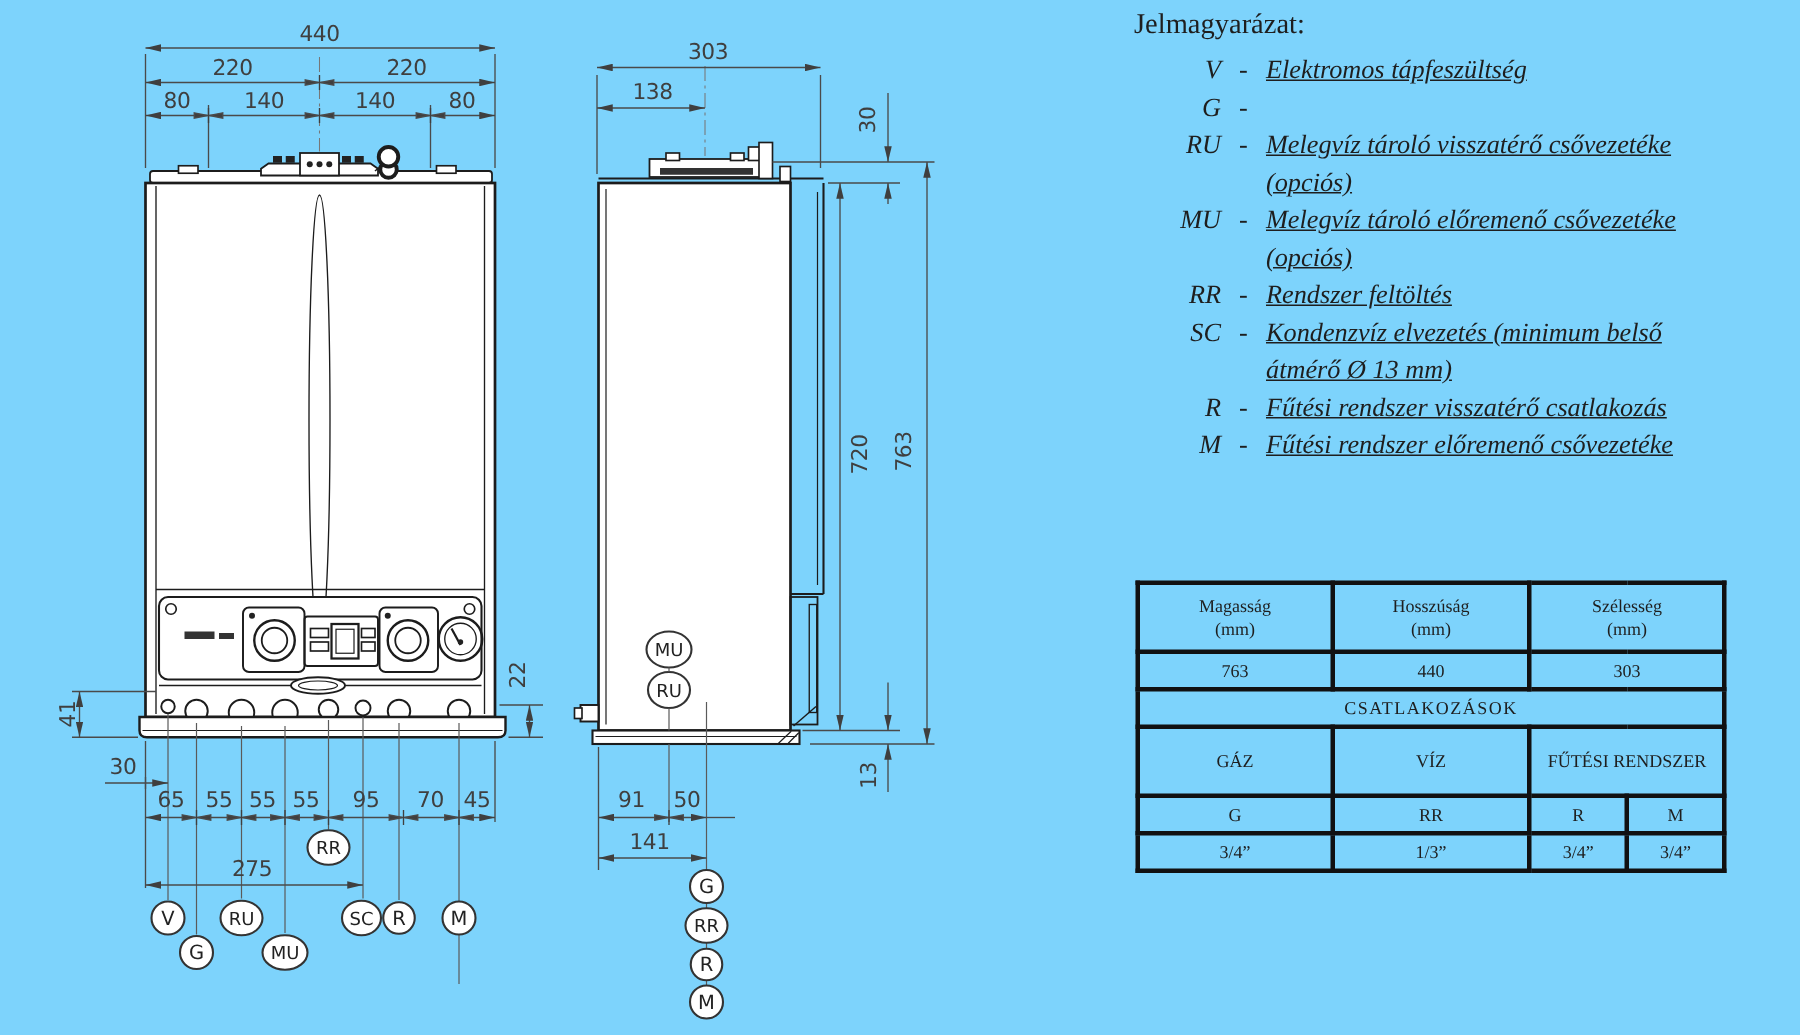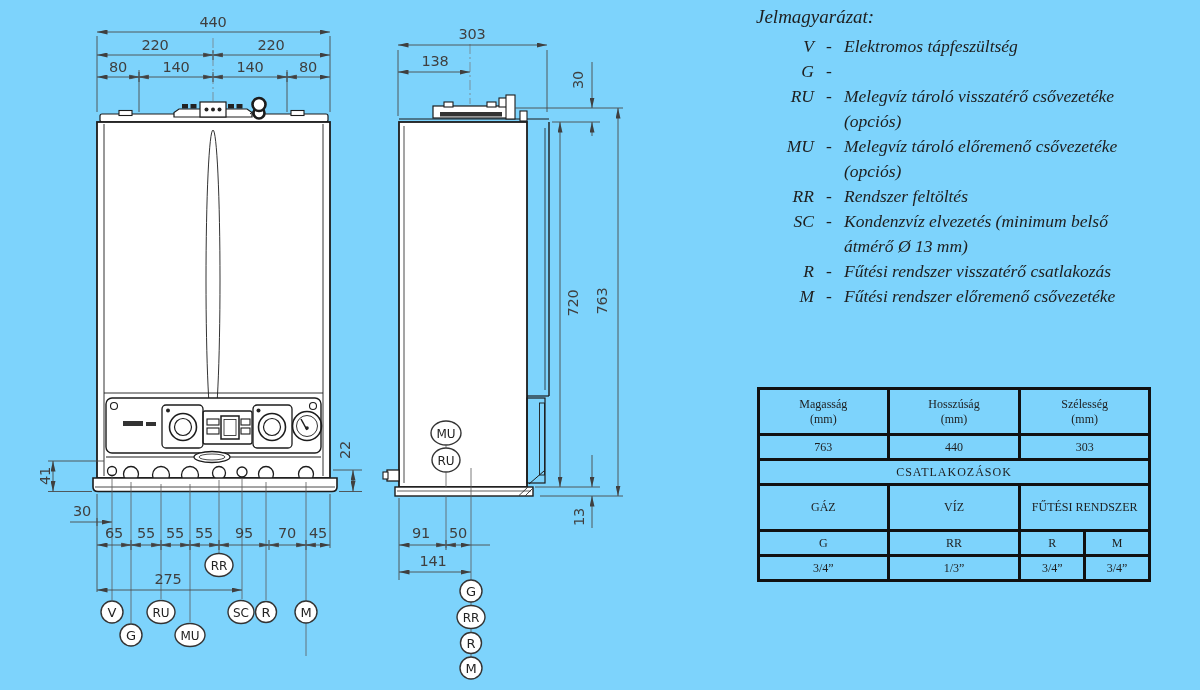--- a/index.html
+++ b/index.html
@@ -5,25 +5,25 @@
   html,body{margin:0;padding:0;background:#fff;width:1200px;height:690px;overflow:hidden;
     font-family:"Liberation Serif",serif;}
   .stage{position:relative;width:1200px;height:690px;background:#7dd3fc;}
   svg text{font-family:"DejaVu Sans",sans-serif;}
   .d{font-size:14.5px;fill:#3f3f3f;letter-spacing:-0.3px;}
   .dm{text-anchor:middle;}
   .cl{font-size:13px;fill:#222;text-anchor:middle;}
   .cl2{font-size:12px;fill:#222;text-anchor:middle;}
   
   .legend{position:absolute;left:756px;top:6px;width:436px;color:#1e1e1e;}
-  .legend-title{font-style:italic;font-size:19px;margin:0 0 6px 0;}
+  .legend-title{font-size:19px;margin:0 0 6px 0;}
   .legend-row{display:flex;font-style:italic;font-size:17.5px;line-height:25px;}
   .legend-sym{width:58px;text-align:right;flex:none;}
   .legend-dash{width:30px;text-align:center;flex:none;}
-  .legend-desc{width:306px;flex:none;}
+  .legend-desc{width:306px;flex:none;text-decoration:underline;}
   
   .spec{position:absolute;left:757px;top:387px;border-collapse:collapse;table-layout:fixed;width:394px;color:#1e1e1e;}
   .spec th,.spec td{border:3px solid #111;text-align:center;vertical-align:middle;
     font-size:12px;font-weight:normal;padding:1px 2px;white-space:pre-line;}
   .c1{width:128px}.c2{width:130px}.c3{width:64px}.c4{width:64px}
   .rh1{height:46px}.rh2{height:25px}.rh3{height:25px}.rh4{height:46px}.rh5{height:25px}.rh6{height:25px}
   .section-cell{letter-spacing:1px;}
 </style>
 </head>
 <body>

